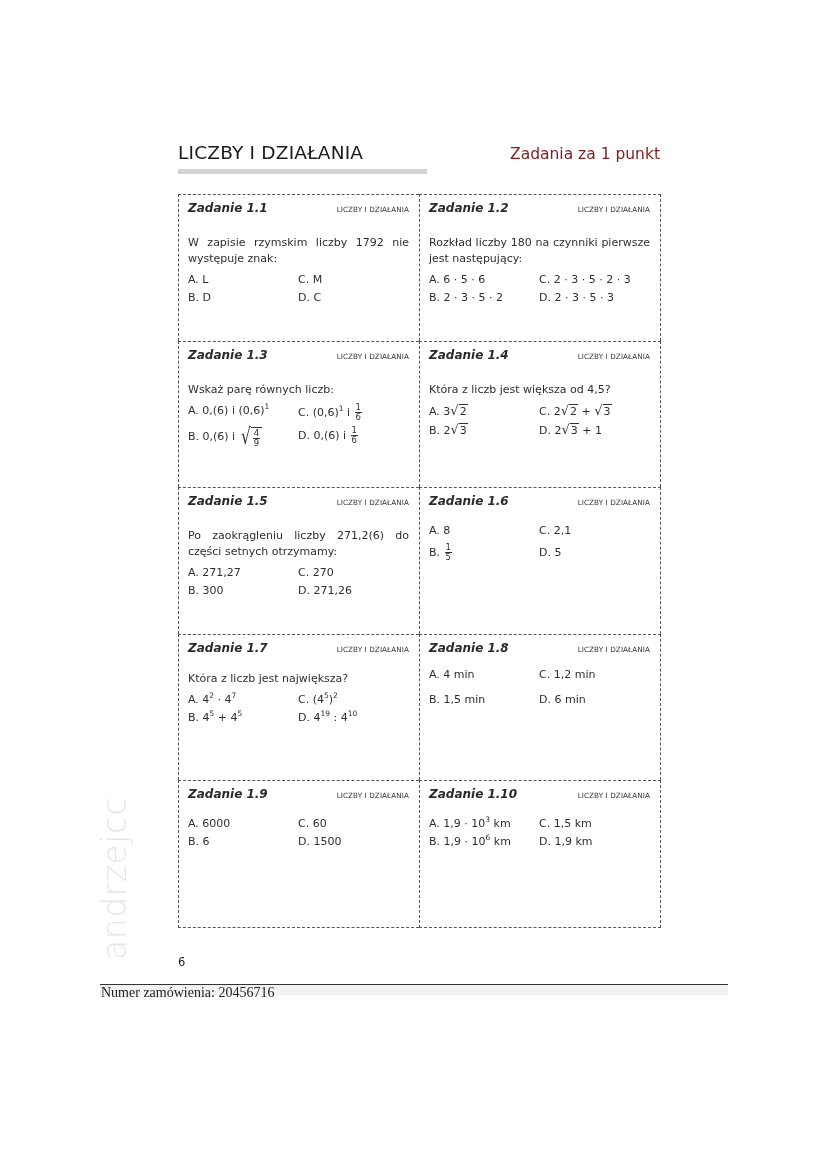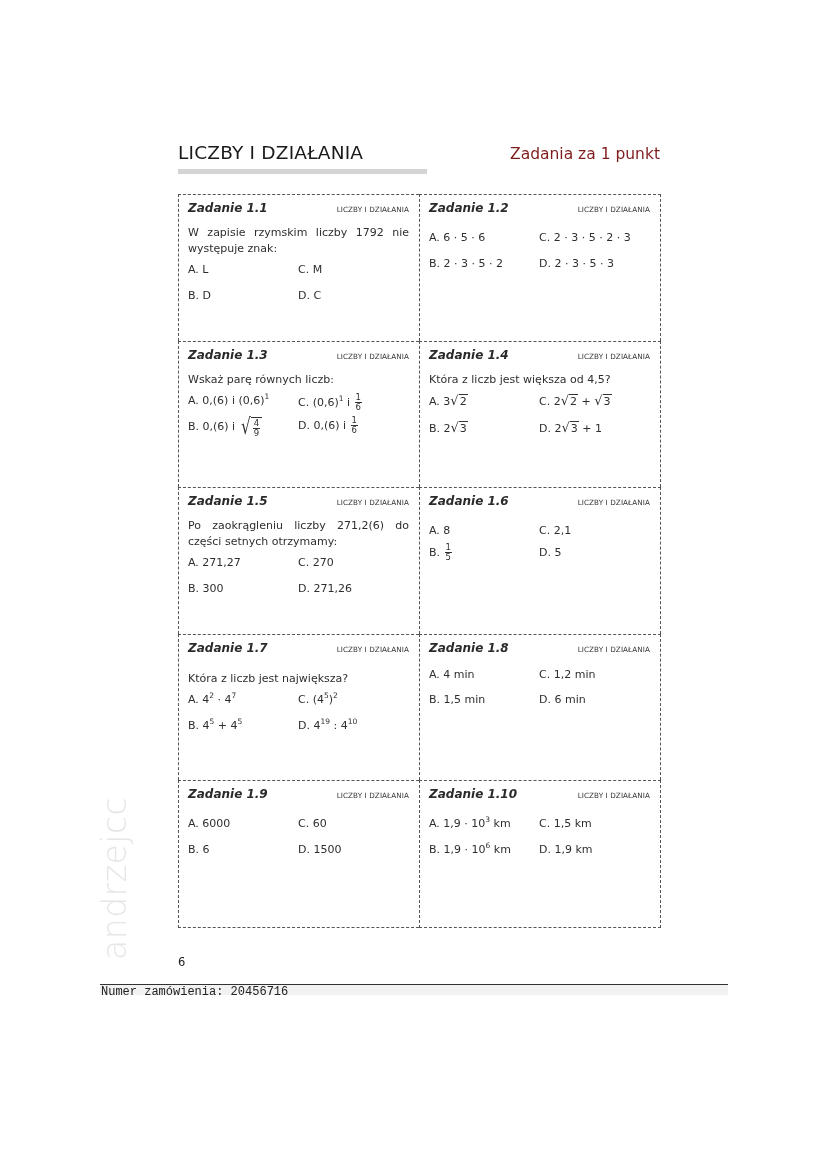--- a/index.html
+++ b/index.html
@@ -27,41 +27,41 @@
   }
   .task.col-2 { border-right:1.3px dashed #555; }
   .task.row-last { border-bottom:1.3px dashed #555; }
   .task-head { display:flex; justify-content:space-between; align-items:baseline; height:24px; }
   .task-title {
     font-family:"DejaVu Sans", sans-serif; font-style:oblique; font-size:12px; color:#2a2a2a;
     font-weight:bold;
   }
   .task-cat { font-size:7.2px; color:#333; letter-spacing:0.1px; }
   .task-q {
-    font-size:11px; line-height:16.2px; color:#2e2e2e; text-align:justify; margin-top:0;
+    font-size:11px; line-height:16.2px; color:#2e2e2e; text-align:justify; margin-top:10px;
   }
   .task-q.tight { margin-top:6px; }
   .opts {
-    display:grid; grid-template-columns:110px 110px; row-gap:10px; margin-top:5px;
+    display:grid; grid-template-columns:110px 110px; row-gap:2px; margin-top:5px;
     font-size:11px; color:#2e2e2e; line-height:16px;
   }
   .opt { white-space:nowrap; }
   sup { font-size:7.5px; vertical-align:5px; line-height:0; }
   .frac { display:inline-flex; flex-direction:column; align-items:center; vertical-align:middle; font-size:8.5px; line-height:9px; margin:0 1px; }
   .frac .num { border-bottom:0.8px solid #333; padding:0 1px; }
   .sqrt { display:inline-block; position:relative; }
   .sqrt .rad { font-size:13px; }
   .sqrt .under { border-top:0.8px solid #333; padding:0 1px; }
   .sqrt-big { display:inline-flex; align-items:flex-end; vertical-align:middle; }
   .sqrt-big .rad { font-size:22px; line-height:22px; transform:scaleX(0.7); display:inline-block; margin-right:-2px; }
   .sqrt-big .under { border-top:0.8px solid #333; padding:1px 1px 0 1px; }
   .page-number { position:absolute; left:178px; top:955px; font-size:11.5px; color:#222; }
   .footer-line { position:absolute; left:100px; top:984px; width:628px; height:1.3px; background:#333; }
   .footer-bar { position:absolute; left:100px; top:985px; width:628px; height:10px; background:#f2f2f2; }
-  .footer-text { position:absolute; left:101px; top:985px; font-size:12px; color:#222; font-family:Liberation Mono, monospace; }
+  .footer-text { position:absolute; left:101px; top:985px; font-size:14px; color:#222; font-family:Liberation Serif, serif; }
   .watermark {
     position:absolute; left:95px; top:960px; transform-origin:left top; transform:rotate(-90deg);
     font-size:33px; color:#e6e6e6; letter-spacing:0.5px; font-family:"DejaVu Sans", sans-serif; font-weight:200;
   }
 </style>
 </head>
 <body>
 
 <div class="page-title">LICZBY I DZIAŁANIA</div>
 <div class="title-bar"></div>
@@ -81,20 +81,21 @@
       <span class="opt">B. D</span>
       <span class="opt">D. C</span>
     </div>
   </div>
 
   <div class="task col-2">
     <div class="task-head">
       <span class="task-title">Zadanie 1.2</span>
       <span class="task-cat">LICZBY I DZIAŁANIA</span>
     </div>
+    <div class="task-q">Rozkład liczby 180 na czynniki pierwsze jest następujący:</div>
     <div class="opts">
       <span class="opt">A. 6 · 5 · 6</span>
       <span class="opt">C. 2 · 3 · 5 · 2 · 3</span>
       <span class="opt">B. 2 · 3 · 5 · 2</span>
       <span class="opt">D. 2 · 3 · 5 · 3</span>
     </div>
   </div>
 
   <div class="task">
     <div class="task-head">

